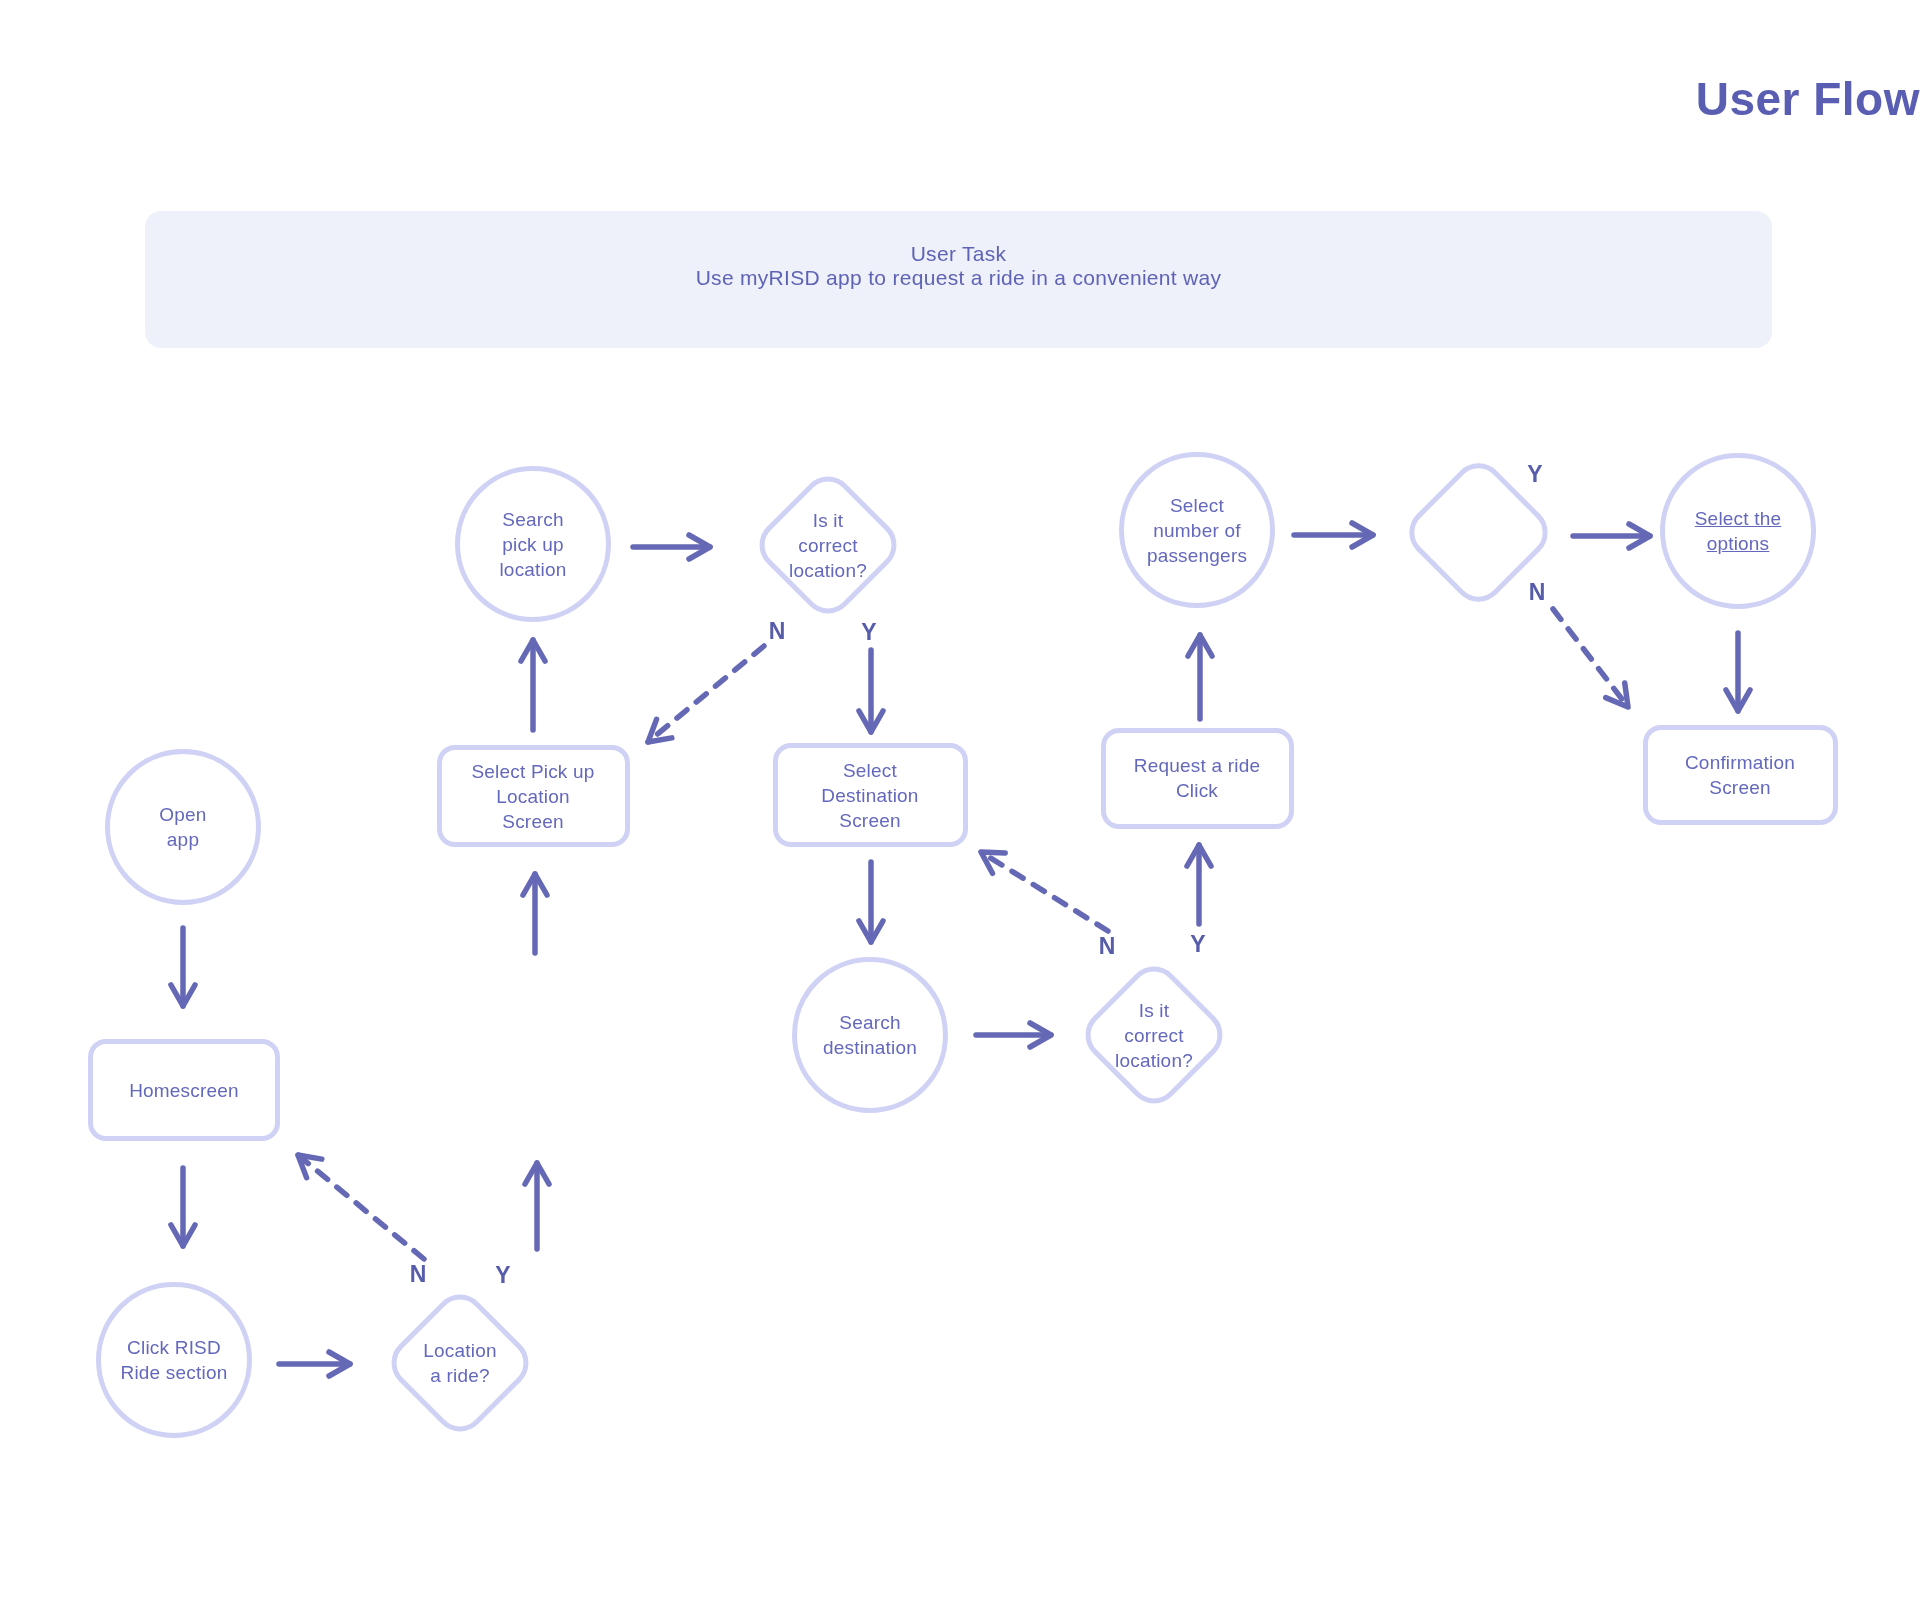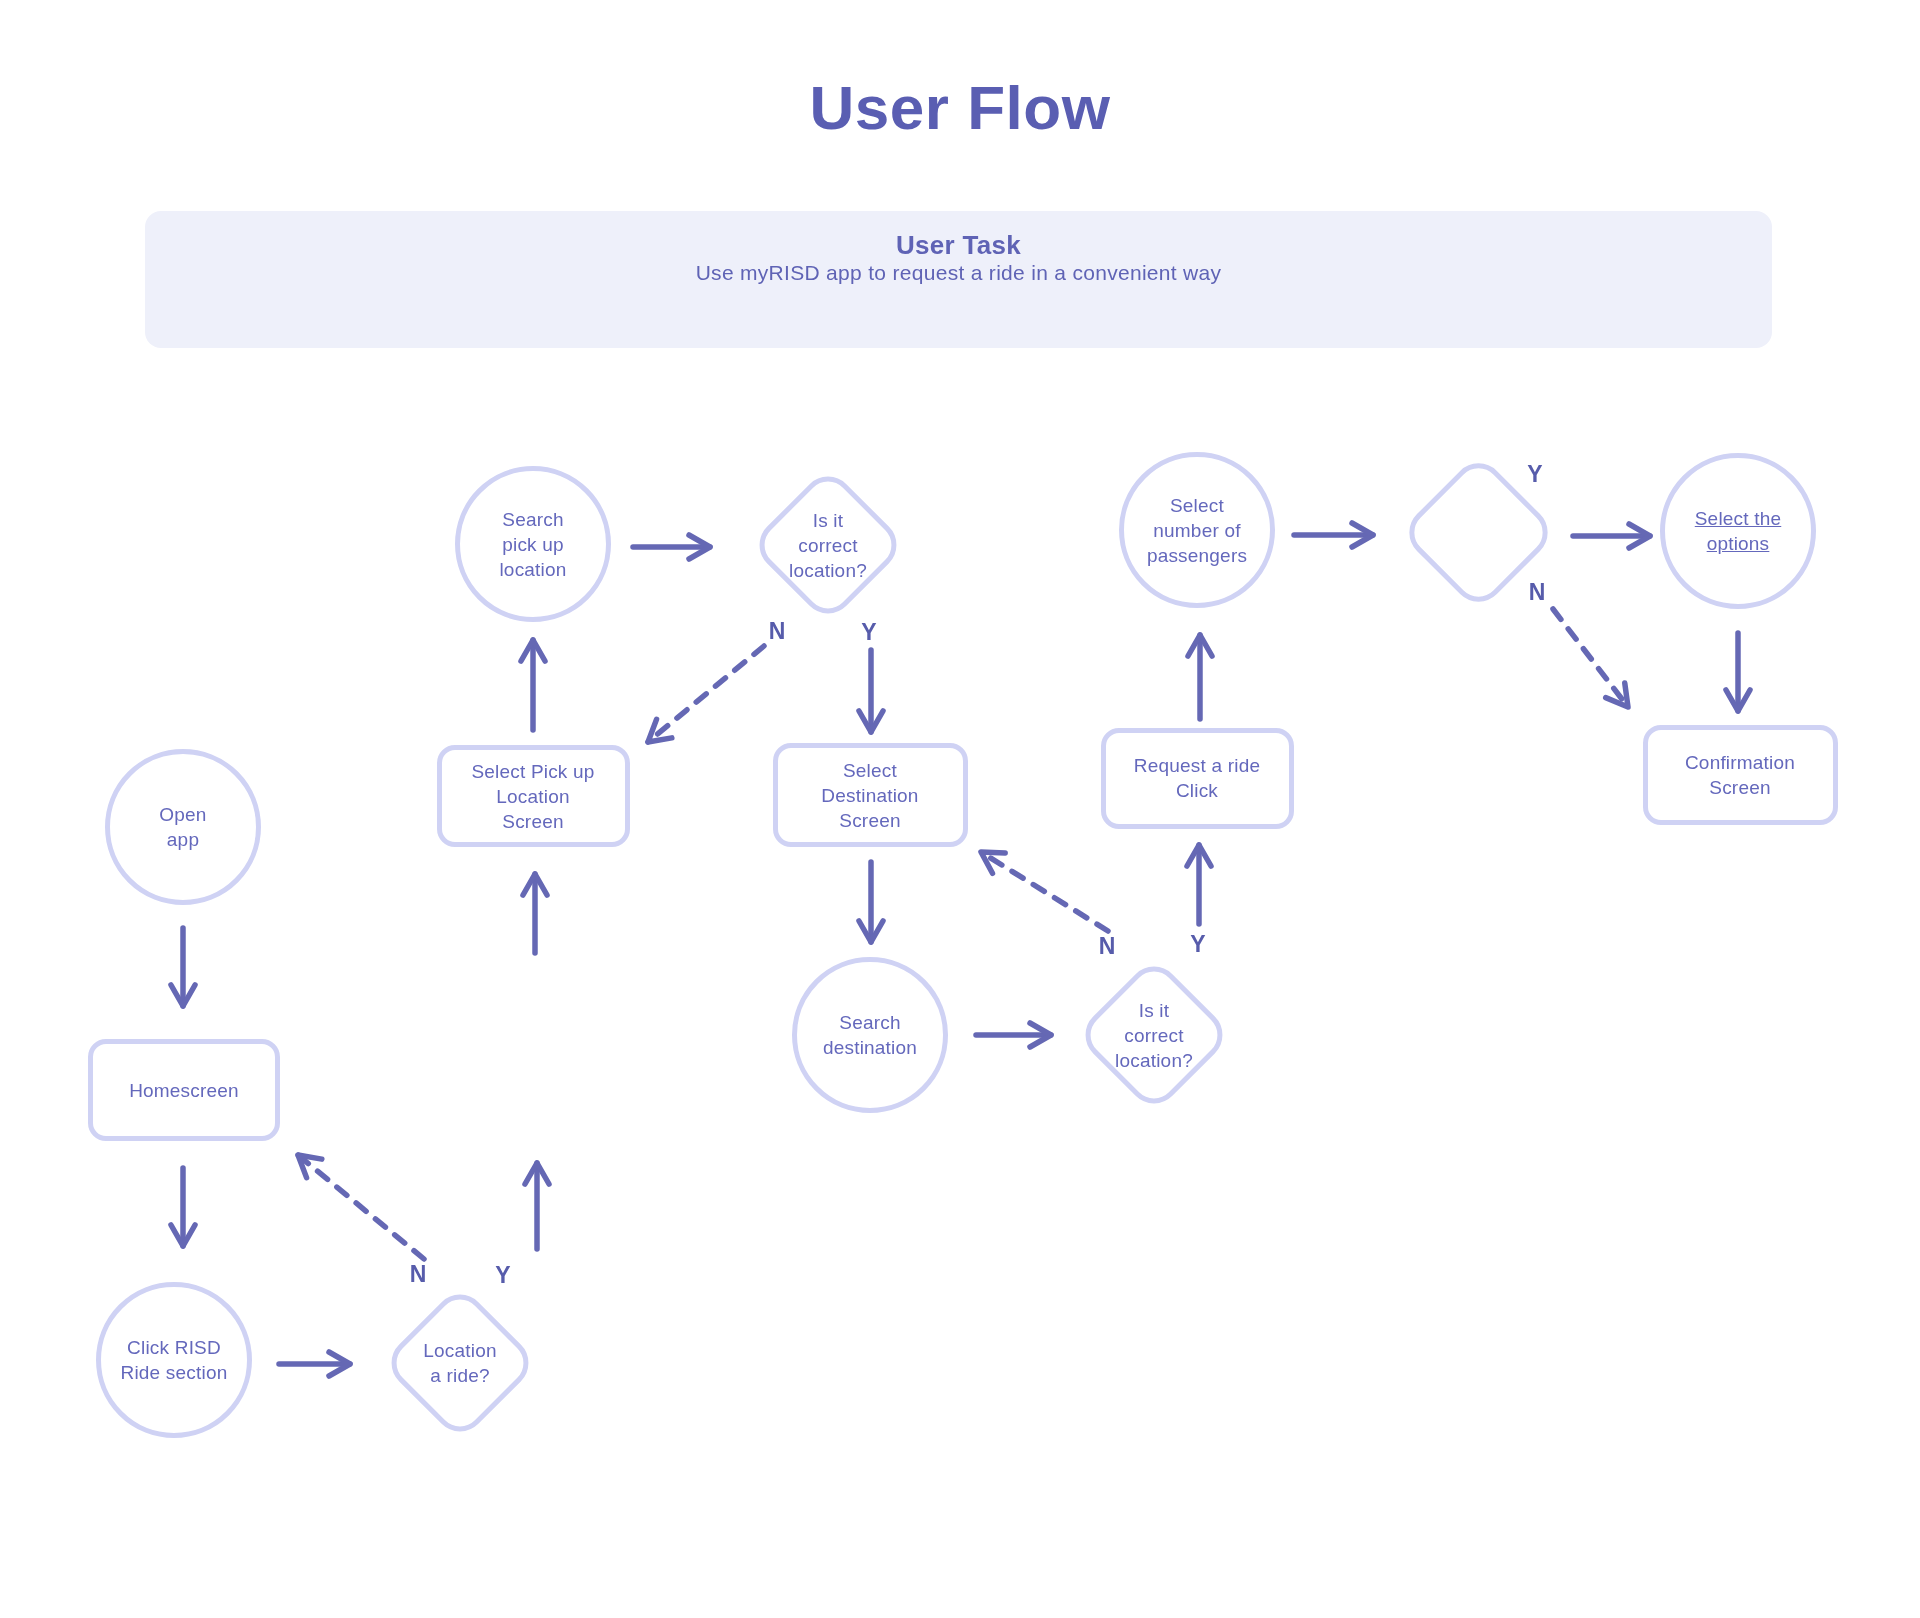--- a/index.html
+++ b/index.html
@@ -10,29 +10,29 @@
     --node-text:#6468bc;
     --arrow:#6568b4;
     --edge-label:#575cab;
   }
   *{margin:0;padding:0;box-sizing:border-box;}
   html,body{background:#ffffff;}
   body{font-family:"Liberation Sans", sans-serif;}
   .page{position:relative;width:1920px;height:1618px;background:#ffffff;overflow:hidden;}
   .page-title{
     position:absolute;left:0;top:72px;width:100%;
-    text-align:center;font-size:62px;font-weight:bold;
+    text-align:right;font-size:46px;font-weight:bold;
     color:var(--title-text);letter-spacing:.5px;
   }
   .task-banner{
     position:absolute;left:145px;top:211px;width:1627px;height:137px;
     background:var(--banner-bg);border-radius:16px;text-align:center;
   }
   .task-heading{
-    padding-top:19px;font-size:26px;font-weight:bold;color:var(--banner-text);
+    padding-top:31px;font-size:21px;font-weight:normal;color:var(--banner-text);
     letter-spacing:.3px;
   }
   .task-desc{
     font-size:21px;color:var(--banner-text);letter-spacing:.3px;
   }
   .flowchart{position:absolute;left:0;top:0;width:1920px;height:1618px;}
   .node{
     position:absolute;border:5px solid var(--node-border);background:#fff;
     display:flex;align-items:center;justify-content:center;text-align:center;
     color:var(--node-text);font-size:19px;line-height:25px;white-space:pre-line;

